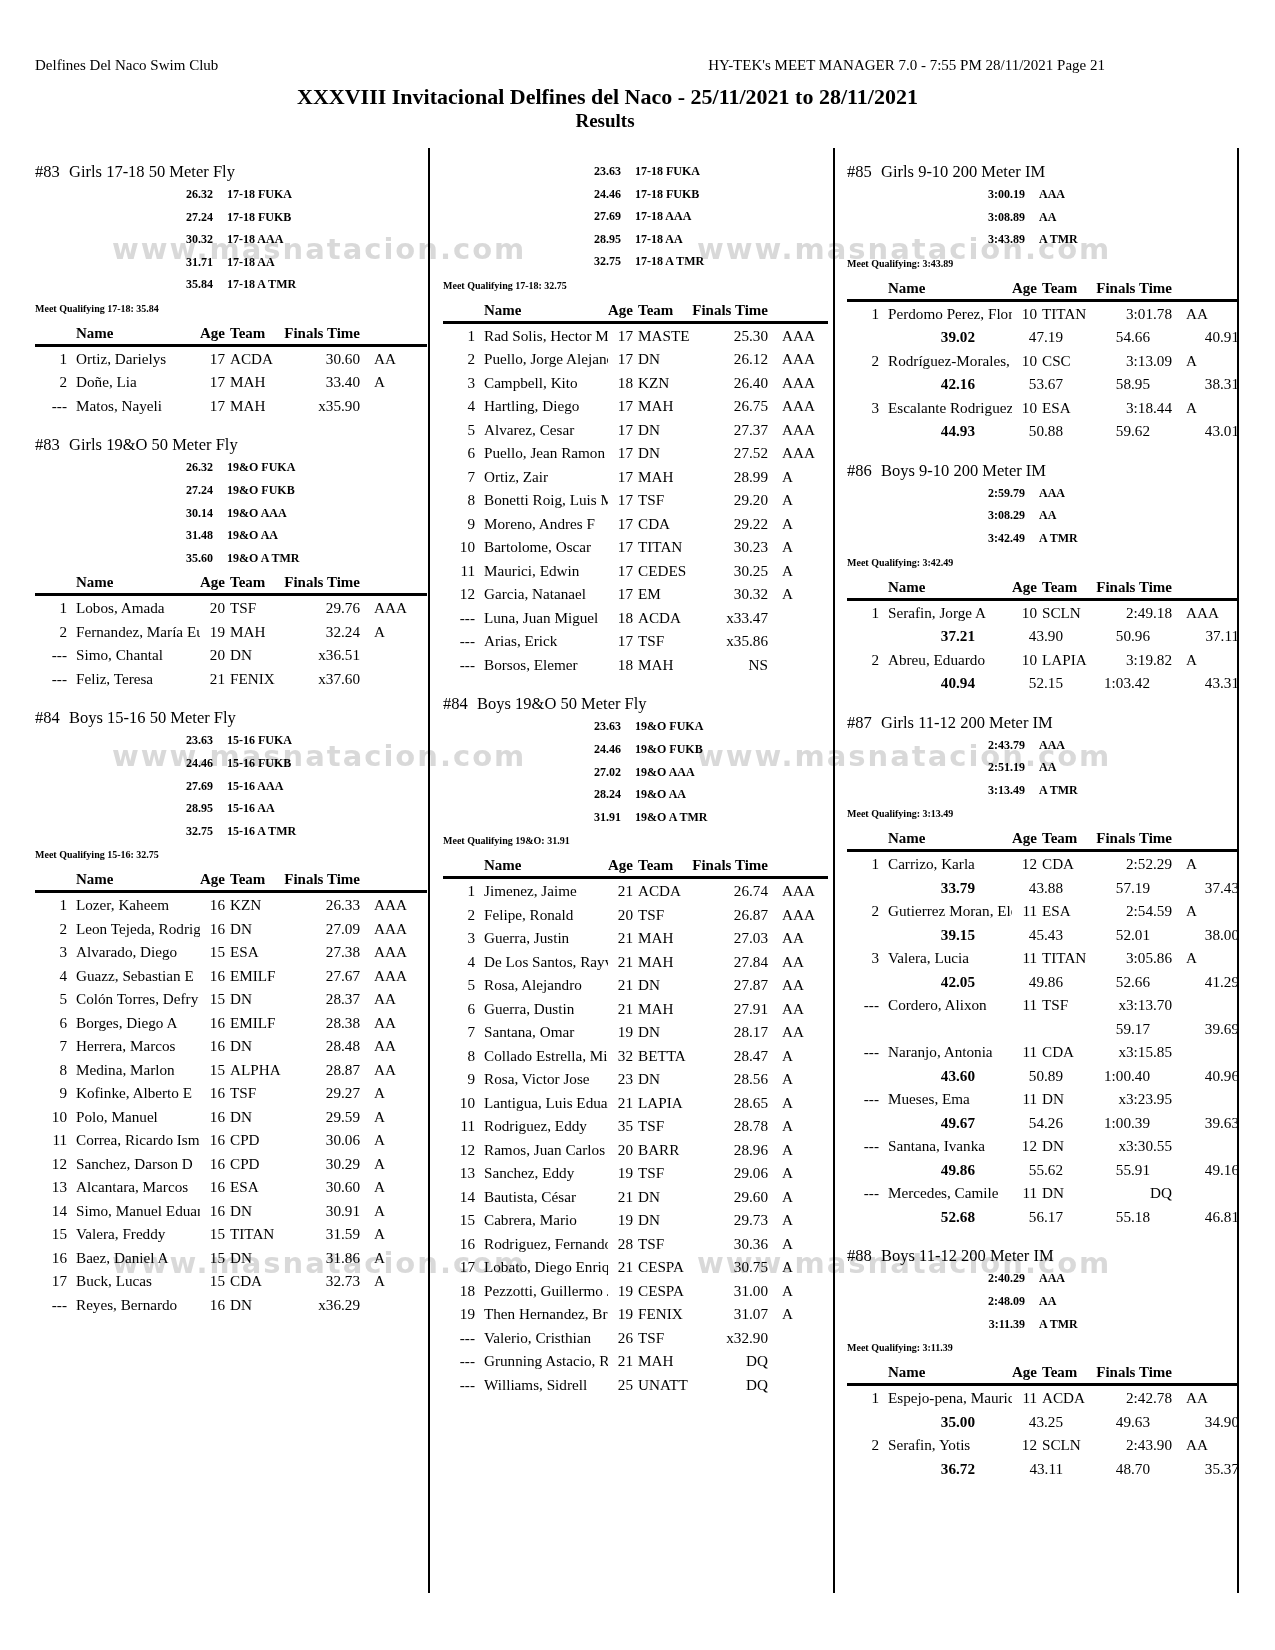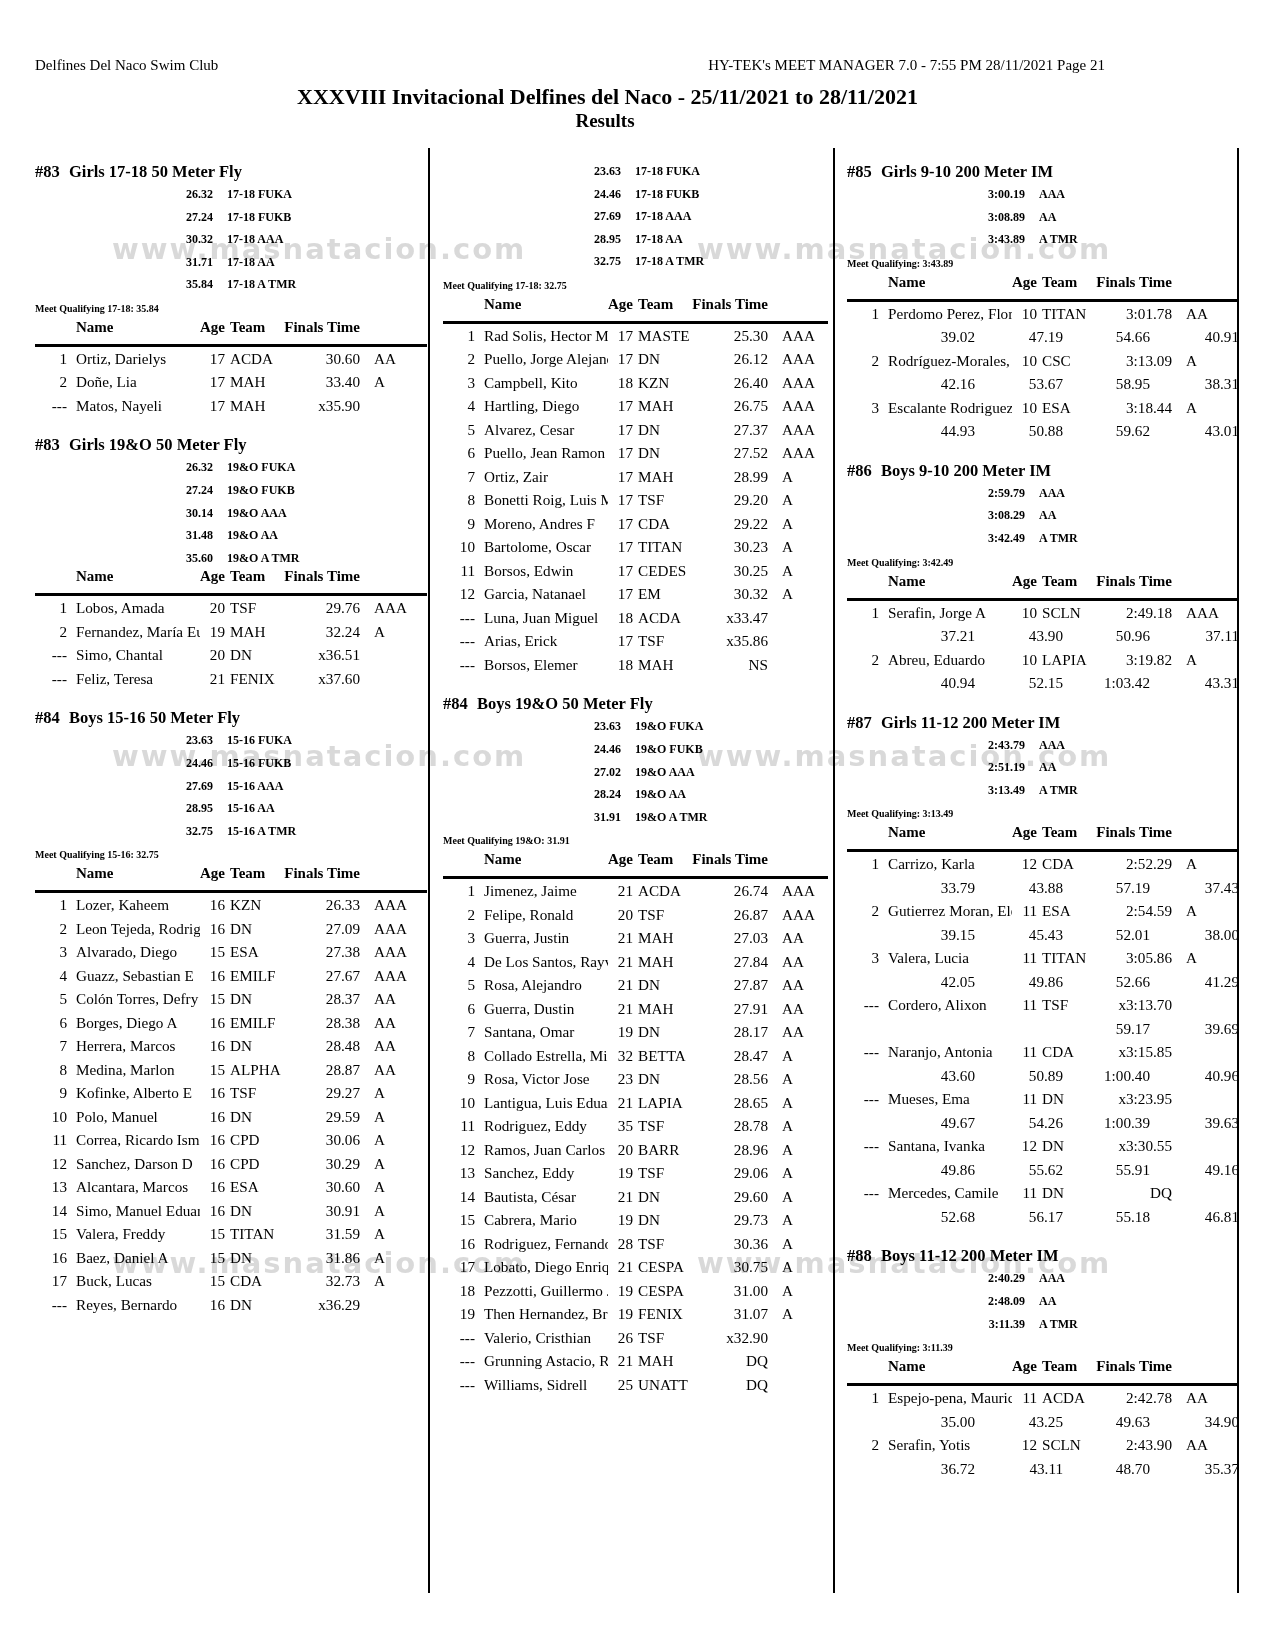--- a/index.html
+++ b/index.html
@@ -27,47 +27,47 @@
     font-weight:bold; font-size:29px; letter-spacing:2px;
     color:rgba(120,120,120,0.28);
     white-space:nowrap;
   }
 
   
   .col { position:absolute; top:152px; padding-top:8px; z-index:2; }
   .event { margin-top:16px; }
   .event:first-child { margin-top:0; }
 
-  .ev-title { font-size:16.5px; font-weight:bold; line-height:23px; white-space:nowrap; }
+  .ev-title { font-size:16.5px; font-weight:normal; line-height:23px; white-space:nowrap; }
   .ev-num   { display:inline-block; width:34px; }
   .ev-name  { }
 
   .std-line  { display:flex; line-height:22.6px; font-size:12px; font-weight:bold;align-items:center; }
   .std-time  { width:178px; text-align:right; flex:none; }
   .std-label { margin-left:14px; flex:none; }
 
   .mq { font-size:10px; font-weight:bold; line-height:23px; margin-top:1px; white-space:nowrap; }
 
-  .thead { display:flex; align-items:flex-end; height:27px; padding-bottom:8px;
+  .thead { display:flex; align-items:flex-end; height:27px; padding-bottom:2px;
            border-bottom:3px solid #000; font-weight:bold; font-size:15px; }
 
   .row, .splits { display:flex; font-size:15.2px; line-height:23.5px; }
 
   .rank { width:32px;  text-align:right; flex:none; }
   .name { width:124px; margin-left:9px; flex:none; white-space:nowrap; overflow:hidden; }
   .age  { width:25px;  text-align:right; flex:none; }
   .team { width:60px;  margin-left:5px; flex:none; white-space:nowrap; }
   .time { width:70px;  text-align:right; flex:none; white-space:nowrap; }
   .std  { margin-left:14px; flex:none; }
 
   .thead .team { width:50px; }
   .thead .time { width:80px; }
 
   .sp  { flex:none; text-align:right; }
-  .sp1 { width:128px; } .sp2 { width:88px; } .sp3 { width:87px; } .sp4 { width:89px; }
+  .sp1 { width:128px;font-weight:bold; } .sp2 { width:88px; } .sp3 { width:87px; } .sp4 { width:89px; }
 </style>
 </head>
 <body>
 
 <div class="page">
 
   <div class="club">Delfines Del Naco Swim Club</div>
   <div class="manager">HY-TEK's MEET MANAGER 7.0 - 7:55 PM  28/11/2021  Page 21</div>
   <div class="meet-title">XXXVIII Invitacional Delfines del Naco - 25/11/2021 to 28/11/2021</div>
   <div class="results-h">Results</div>
@@ -482,21 +482,21 @@
         <div class="row">
           <span class="rank">10</span>
           <span class="name">Bartolome, Oscar</span>
           <span class="age">17</span>
           <span class="team">TITAN</span>
           <span class="time">30.23</span>
           <span class="std">A</span>
         </div>
         <div class="row">
           <span class="rank">11</span>
-          <span class="name">Borsos, Edwin</span>
+          <span class="name">Maurici, Edwin</span>
           <span class="age">17</span>
           <span class="team">CEDES</span>
           <span class="time">30.25</span>
           <span class="std">A</span>
         </div>
         <div class="row">
           <span class="rank">12</span>
           <span class="name">Garcia, Natanael</span>
           <span class="age">17</span>
           <span class="team">EM</span>

